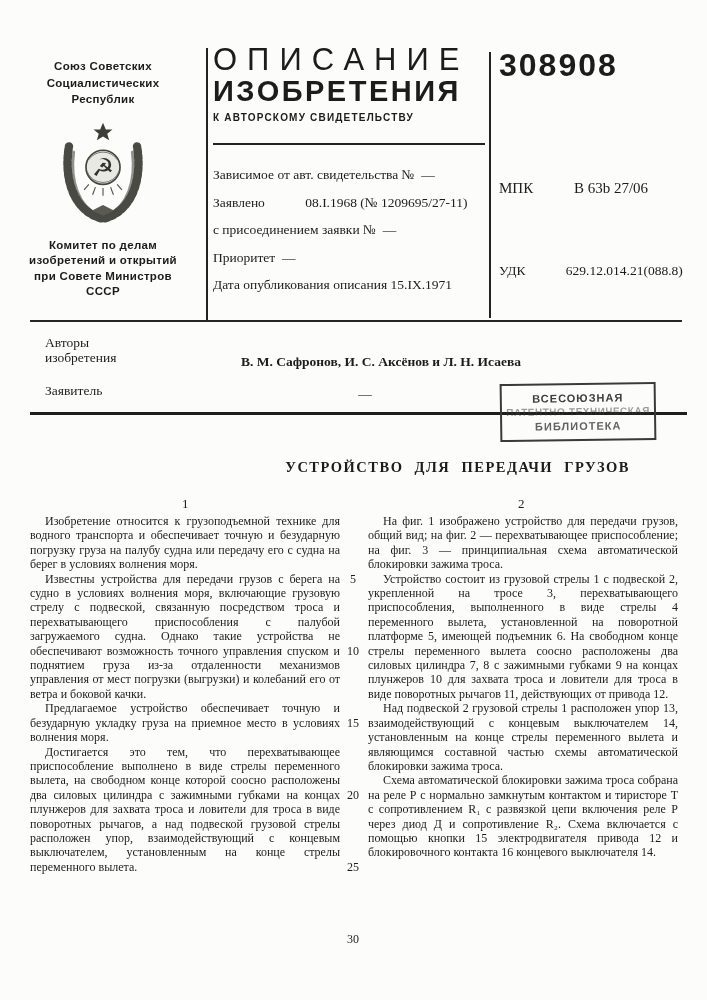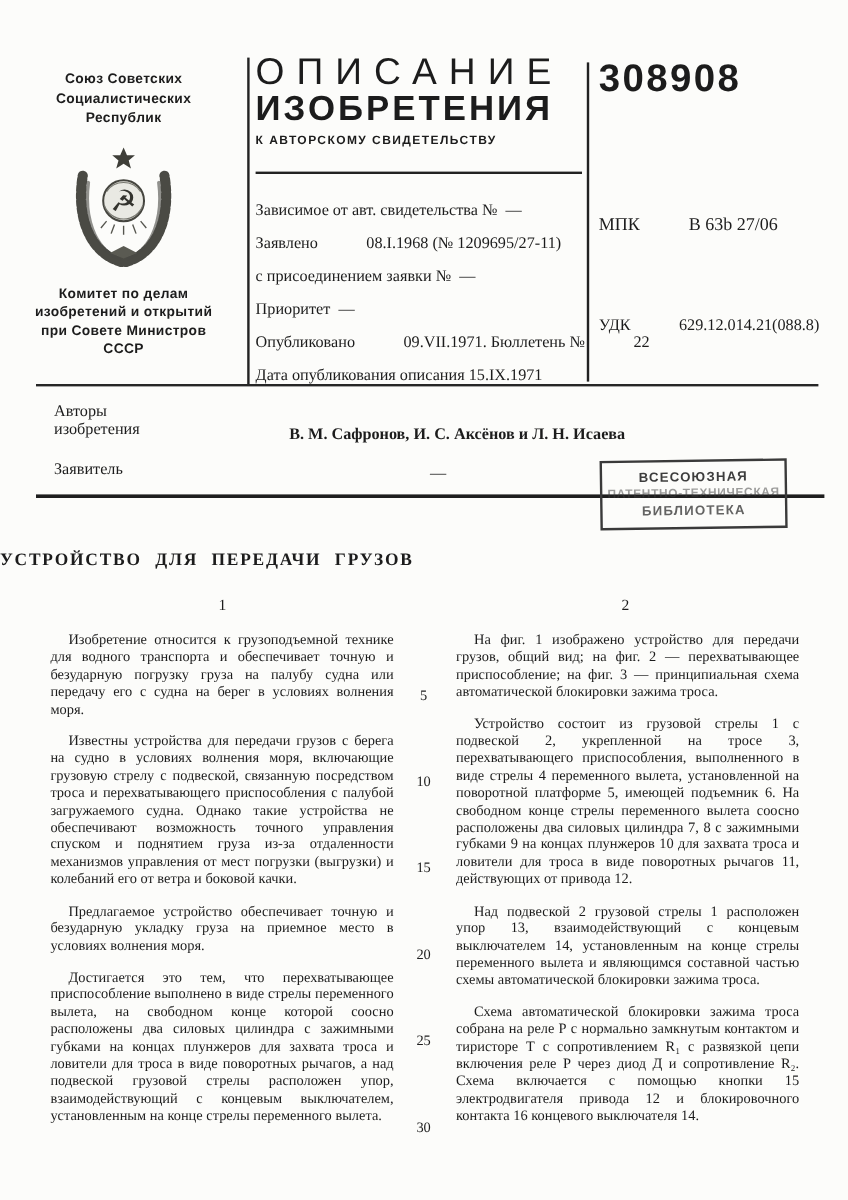--- a/index.html
+++ b/index.html
@@ -59,32 +59,32 @@
     position:absolute; left:500px; top:383px; width:152px; height:54px;
     border:2.5px solid #3a3a3a; transform:rotate(-0.8deg);
     display:flex; flex-direction:column; justify-content:center; align-items:center;
     color:#3d3d3d; background:transparent;
   }
   .stamp-line { font-family:"Liberation Sans", sans-serif; font-weight:bold; font-size:11px; line-height:14px; letter-spacing:1px; }
   .stamp-line.faded { opacity:.5; font-size:10px; letter-spacing:.5px; }
   .stamp-line.last { opacity:.8; }
   
   .doc-title {
-    position:absolute; left:0; top:459px; width:630px; text-align:left;
+    position:absolute; left:0; top:459px; width:630px; text-align:right;
     font-weight:bold; font-size:14.5px; letter-spacing:1.5px; word-spacing:6px;
   }
   .colnum { position:absolute; font-size:13px; }
   .colnum-1 { left:182px; top:496px; }
   .colnum-2 { left:518px; top:496px; }
   .body { position:absolute; left:30px; top:514px; width:650px; }
   .text-col { position:absolute; top:0; width:310px; }
   .text-col.left  { left:0; }
   .text-col.right { left:338px; }
   .text-col p {
-    margin:12px; font-size:12px; line-height:14.4px;
+    margin:0; font-size:12px; line-height:14.4px;
     text-align:justify; text-indent:15px;
   }
   .line-no { position:absolute; left:310px; width:26px; text-align:center; font-size:12px; }
   .ln-0 { top:58px; }  .ln-1 { top:130px; } .ln-2 { top:202px; }
   .ln-3 { top:274px; } .ln-4 { top:346px; } .ln-5 { top:418px; }
 </style>
 </head>
 <body>
 
 <div class="page">
@@ -138,23 +138,20 @@
       <div class="biblio-row">
         <span>Заявлено</span>&nbsp;<span class="b">08.I.1968 (№ 1209695/27-11)</span>
       </div>
       <div class="biblio-row">
         <span>с присоединением заявки №</span>&nbsp;&nbsp;<span>—</span>
       </div>
       <div class="biblio-row">
         <span>Приоритет</span>&nbsp;&nbsp;<span>—</span>
       </div>
       <div class="biblio-row">
-        <span>Опубликовано</span>&nbsp;<span class="b">09.VII.1971.</span>&nbsp;<span>Бюллетень №</span>&nbsp;<span class="b">22</span>
-      </div>
-      <div class="biblio-row">
         <span>Дата опубликования описания</span>&nbsp;<span>15.IX.1971</span>
       </div>
     </div>
   </div>
 
   <div class="col-right">
     <div class="patent-number">308908</div>
     <div class="mpk-row">
       <span>МПК</span>&nbsp;<span class="b">В 63b 27/06</span>
     </div>

